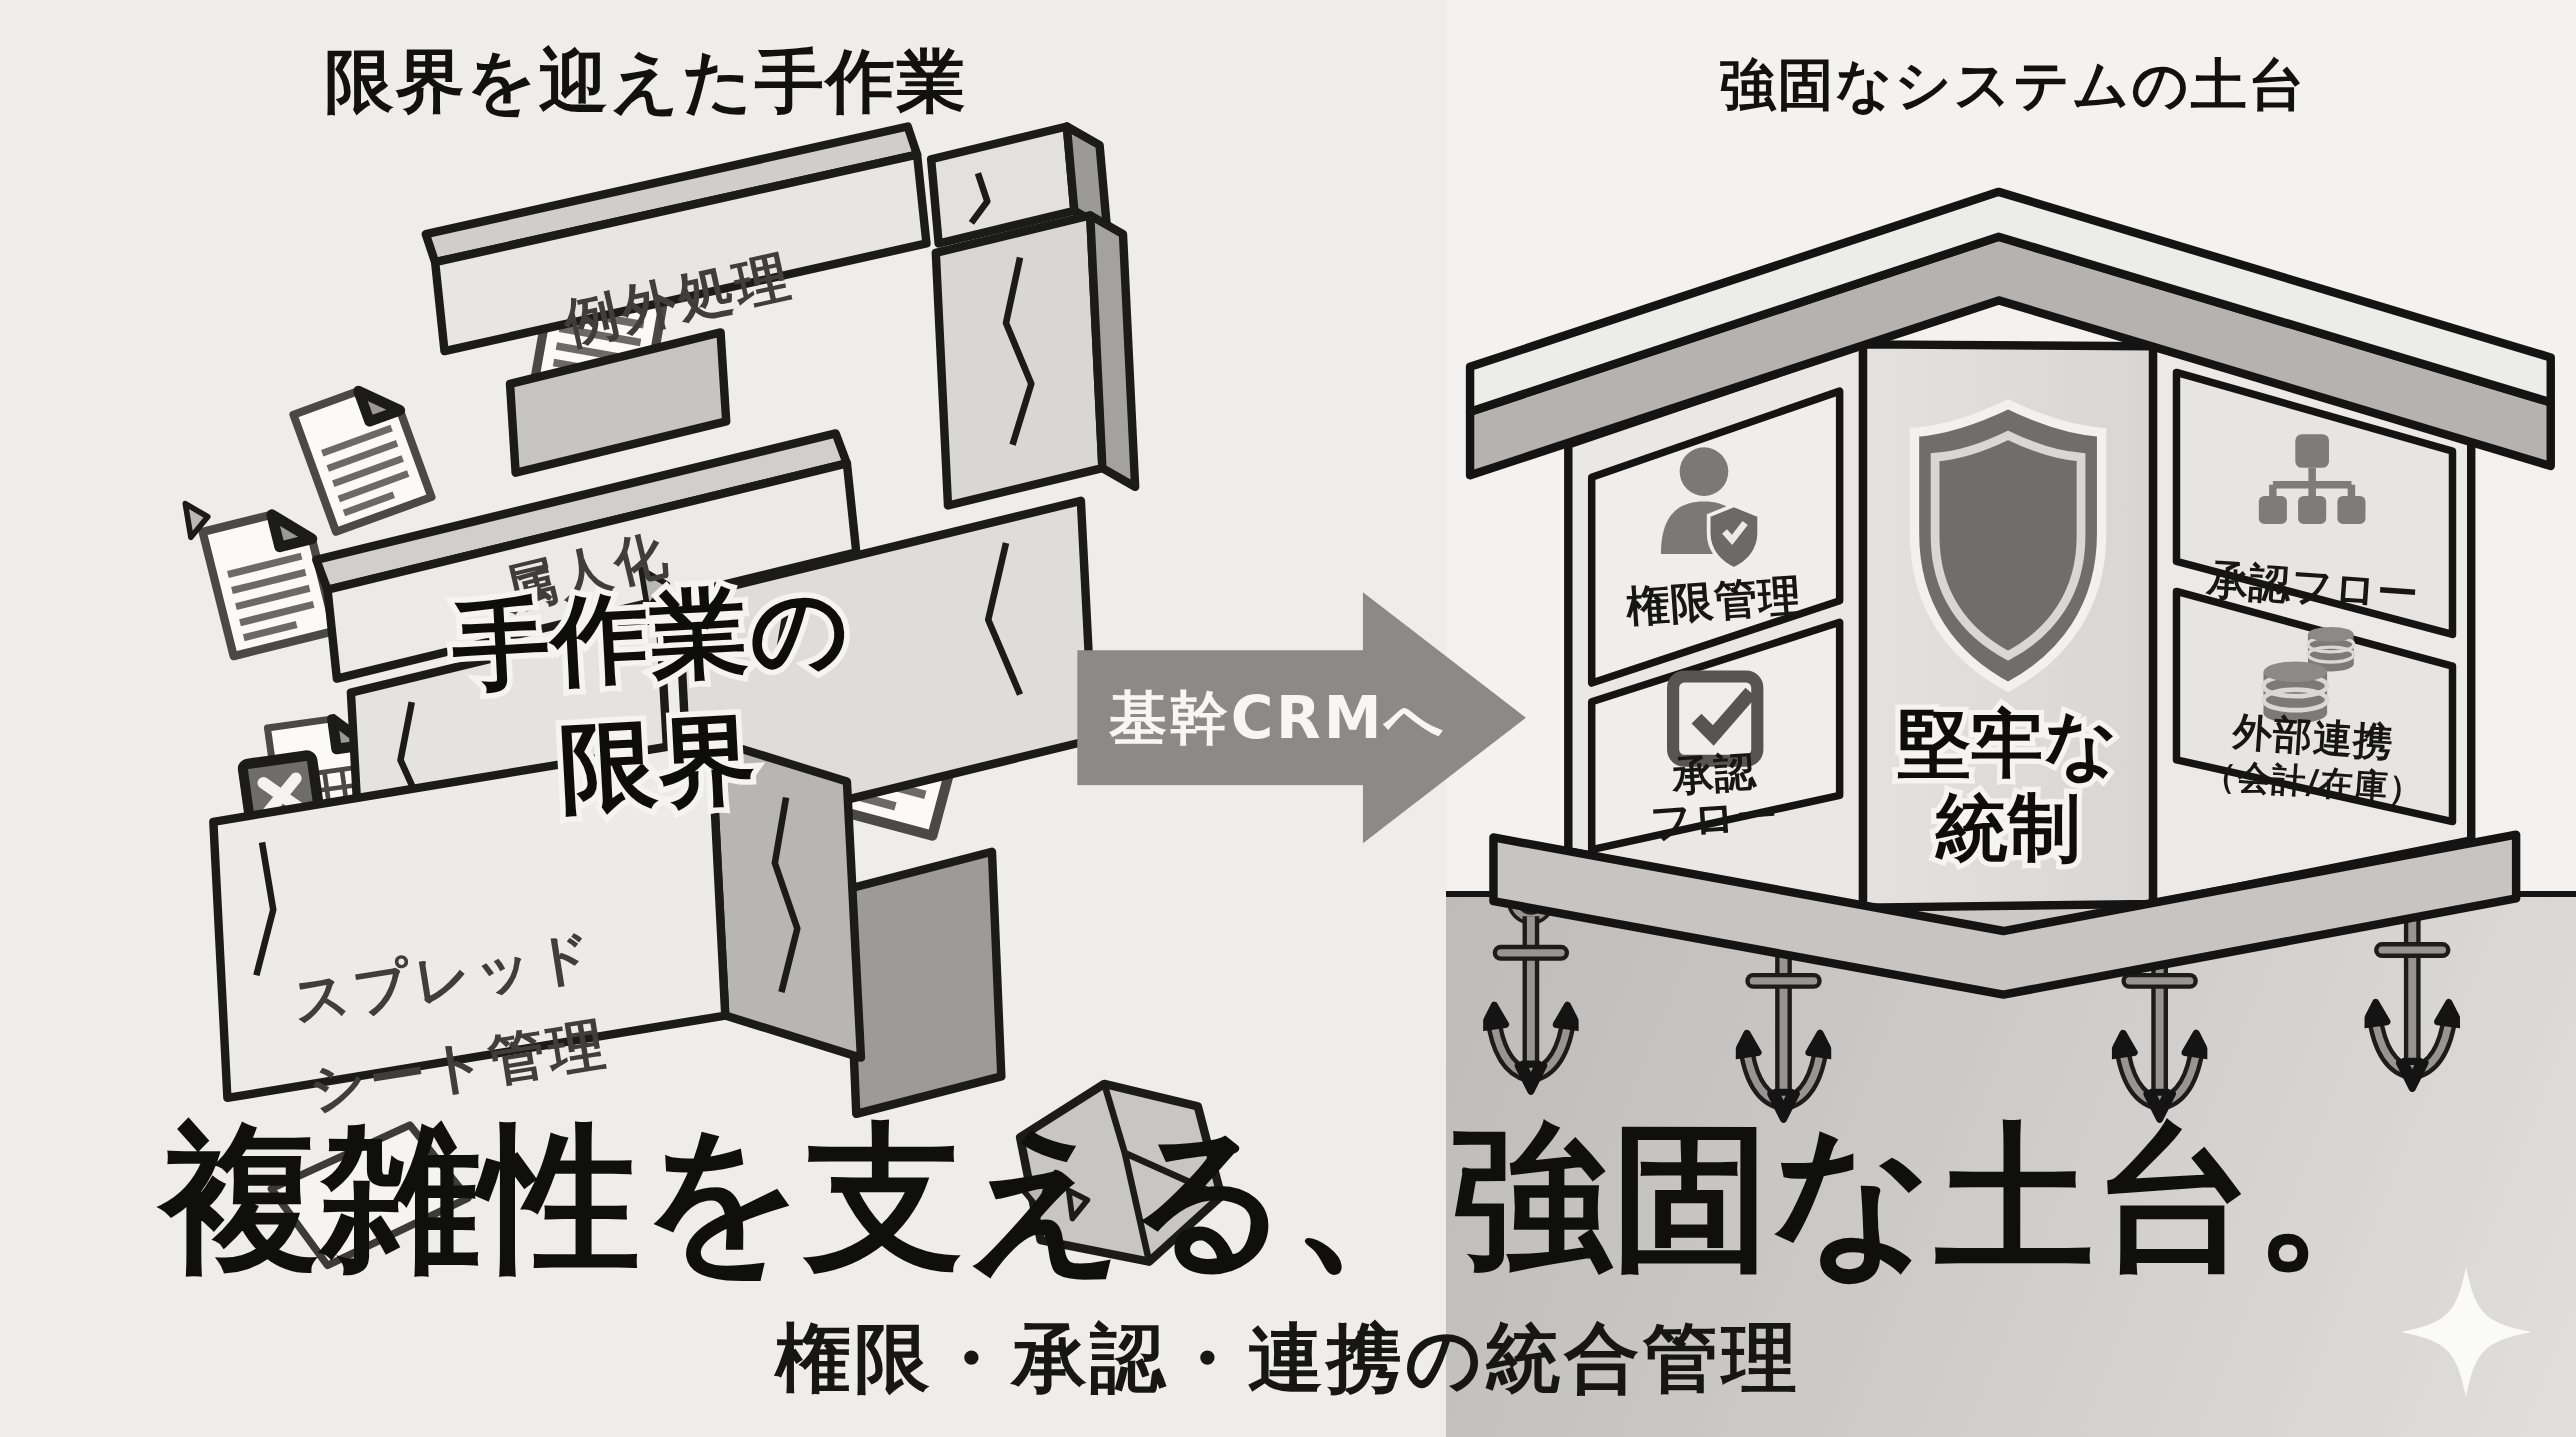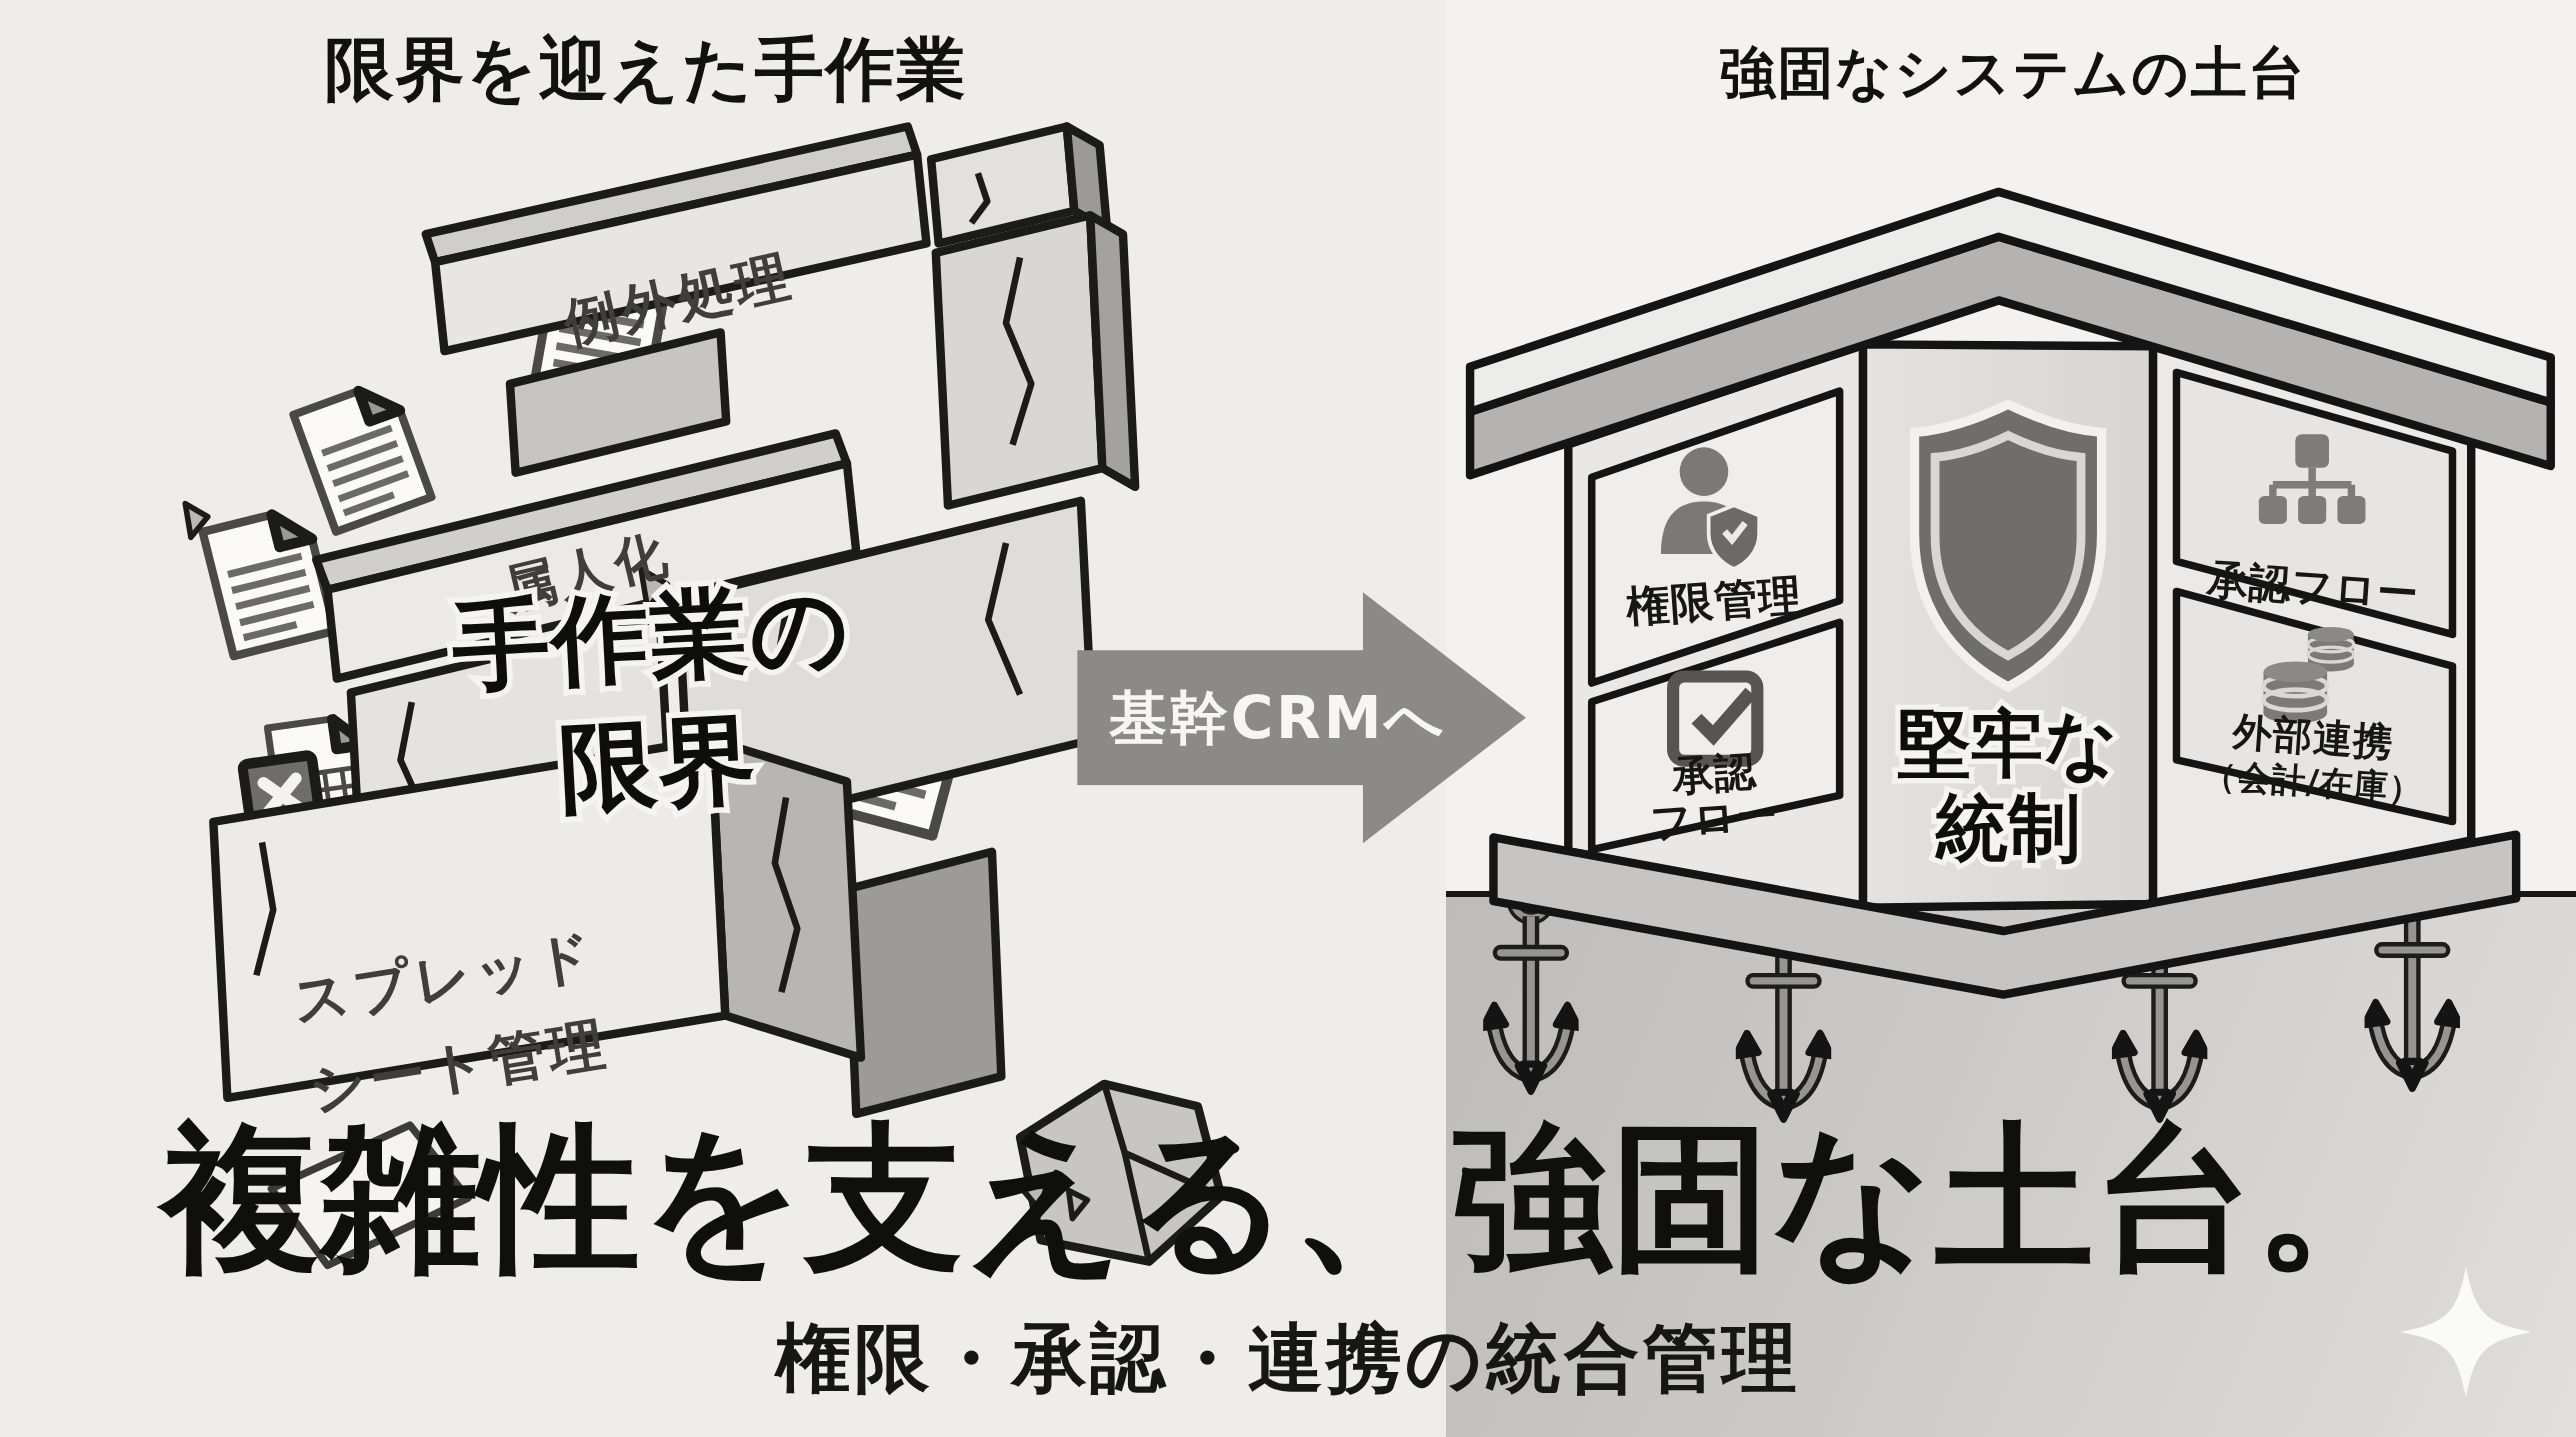--- a/index.html
+++ b/index.html
@@ -3,21 +3,21 @@
 <meta charset="utf-8">
 <style>
   html,body{margin:0;padding:0;background:#eeedeb;}
   .canvas{position:relative;width:2576px;height:1438px;overflow:hidden;
           font-family:"DejaVu Sans","Liberation Sans",sans-serif;background:#eeedeb;}
   .abs{position:absolute;}
   .bg-right{left:1446px;top:0;width:1130px;height:891px;background:#f3f2f0;}
   .ground{left:1446px;top:891px;width:1130px;height:547px;
           background:linear-gradient(112deg,#bdbcba 0%,#cccbc9 45%,#e0dfdd 100%);
           border-top:6.6px solid #161616;}
-  .title{font-weight:900;color:#111110;text-align:center;letter-spacing:1.9px;}
+  .title{font-weight:900;color:#111110;text-align:center;letter-spacing:1.9px;margin-top:12px;}
   .title-left{left:131px;top:24px;width:1030px;font-size:69px;}
   .title-right{left:1498px;top:36px;width:1030px;font-size:56px;}
   .headline{left:0;top:1093px;width:2576px;text-align:center;font-size:159px;
             font-weight:900;color:#0f0f0e;letter-spacing:0.9px;white-space:nowrap;}
   .subtitle{left:0;top:1309px;width:2576px;text-align:center;font-size:75px;
             font-weight:800;color:#161615;letter-spacing:3.7px;}
   svg{overflow:visible;}
   text{font-family:"DejaVu Sans","Liberation Sans",sans-serif;}
   .blocklabel{font-weight:800;fill:#3f3e3c;letter-spacing:4px;}
   .biglabel{font-weight:900;fill:#0d0d0c;stroke:#f5f4f2;stroke-width:12px;paint-order:stroke;letter-spacing:2px;}

